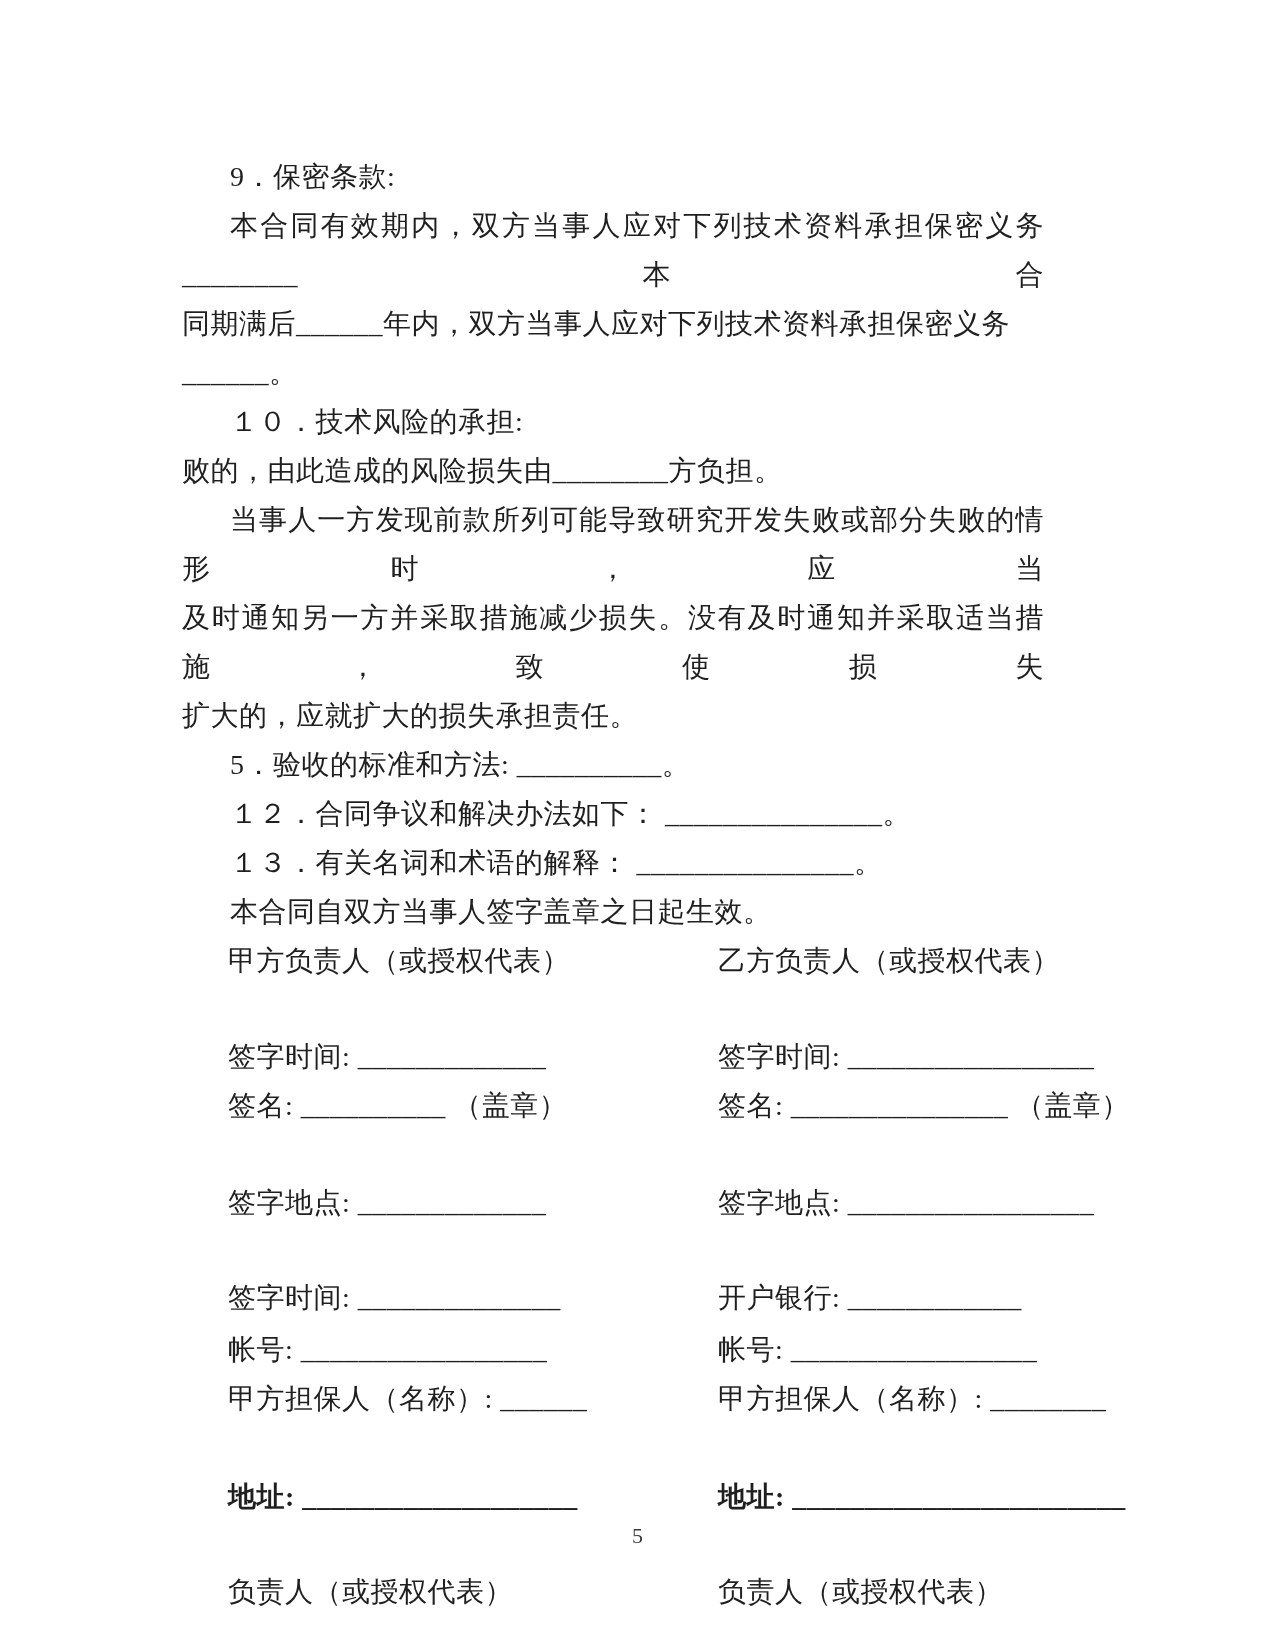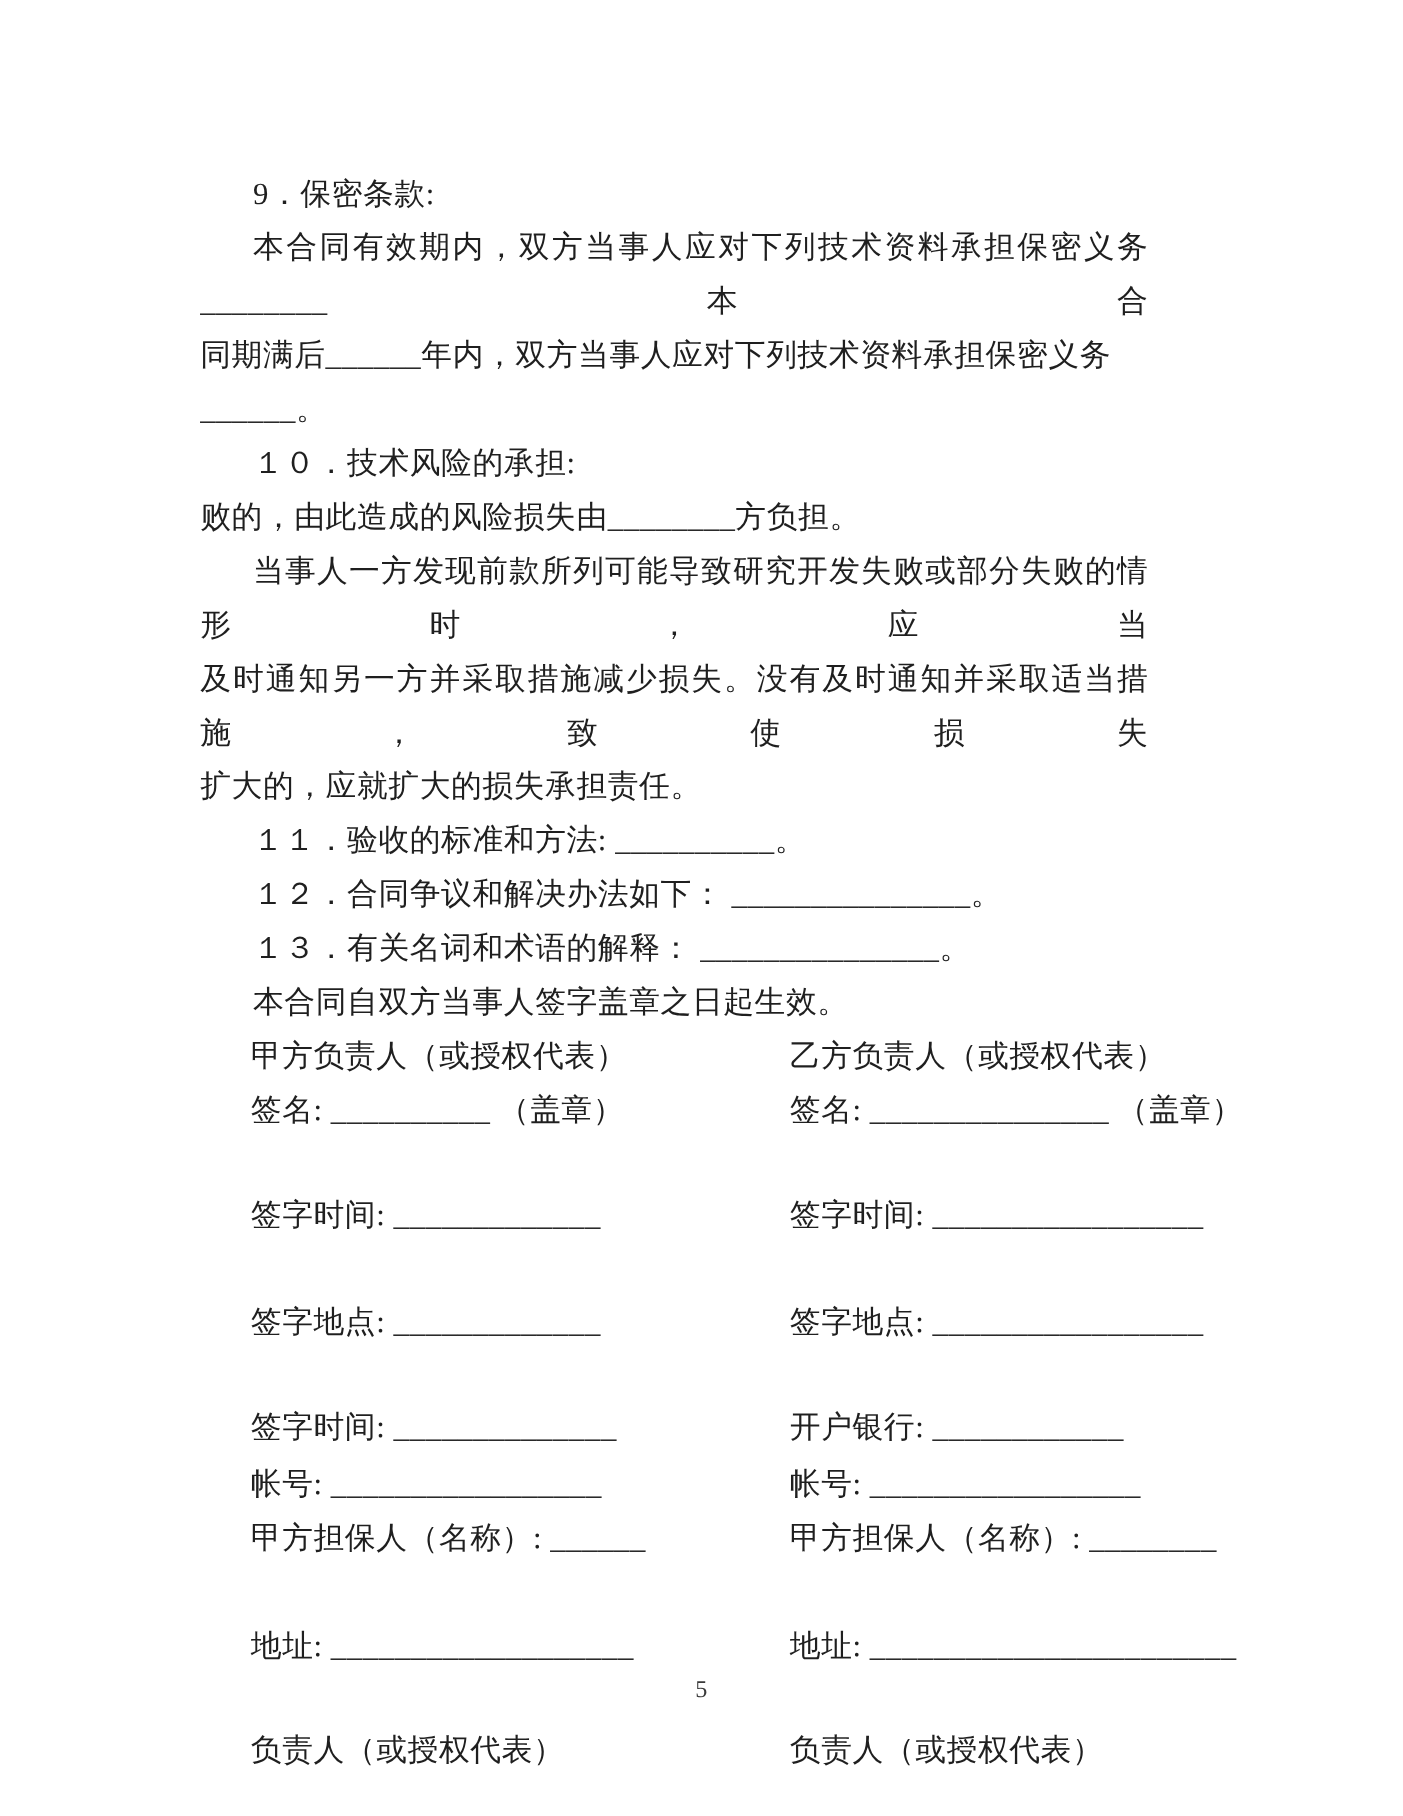--- a/index.html
+++ b/index.html
@@ -51,21 +51,21 @@
   }
   .sign-right {
     position: absolute;
     left: 536px;
     top: 0;
     white-space: pre;
   }
   .gap-lg { margin-top: 47px; }
   .gap-48 { margin-top: 48px; }
   .gap-46 { margin-top: 46px; }
-  .gap-49 { margin-top: 49px; }
+  .gap-49 { margin-top: 49px; font-weight: bold; }
   .gap-sm { margin-top: 3px; }
   .page-number {
     position: absolute;
     top: 1512px;
     left: 0;
     width: 100%;
     text-align: center;
     font-size: 22px;
     line-height: 48px;
     color: #3a3a3a;
@@ -80,37 +80,37 @@
     <div class="line indent">9．保密条款:</div>
     <div class="line indent fill">本合同有效期内，双方当事人应对下列技术资料承担保密义务________本合</div>
     <div class="line">同期满后______年内，双方当事人应对下列技术资料承担保密义务______。</div>
 
     <div class="line indent">１０．技术风险的承担:</div>
     <div class="line">败的，由此造成的风险损失由________方负担。</div>
     <div class="line indent fill">当事人一方发现前款所列可能导致研究开发失败或部分失败的情形时，应当</div>
     <div class="line fill">及时通知另一方并采取措施减少损失。没有及时通知并采取适当措施，致使损失</div>
     <div class="line">扩大的，应就扩大的损失承担责任。</div>
 
-    <div class="line indent">１１．验收的标准和方法: __________。</div>
+    <div class="line indent">5．验收的标准和方法: __________。</div>
     <div class="line indent">１２．合同争议和解决办法如下： _______________。</div>
     <div class="line indent">１３．有关名词和术语的解释： _______________。</div>
 
     <div class="line indent">本合同自双方当事人签字盖章之日起生效。</div>
 
     <div class="sign-row">
       <span class="sign-left">甲方负责人（或授权代表）</span>
       <span class="sign-right">乙方负责人（或授权代表）</span>
     </div>
+    <div class="sign-row gap-lg">
+      <span class="sign-left">签字时间: _____________</span>
+      <span class="sign-right">签字时间: _________________</span>
+    </div>
     <div class="sign-row">
       <span class="sign-left">签名: __________ （盖章）</span>
       <span class="sign-right">签名: _______________ （盖章）</span>
-    </div>
-    <div class="sign-row gap-lg">
-      <span class="sign-left">签字时间: _____________</span>
-      <span class="sign-right">签字时间: _________________</span>
     </div>
     <div class="sign-row gap-48">
       <span class="sign-left">签字地点: _____________</span>
       <span class="sign-right">签字地点: _________________</span>
     </div>
     <div class="sign-row gap-46">
       <span class="sign-left">签字时间: ______________</span>
       <span class="sign-right">开户银行: ____________</span>
     </div>
     <div class="sign-row gap-sm">

